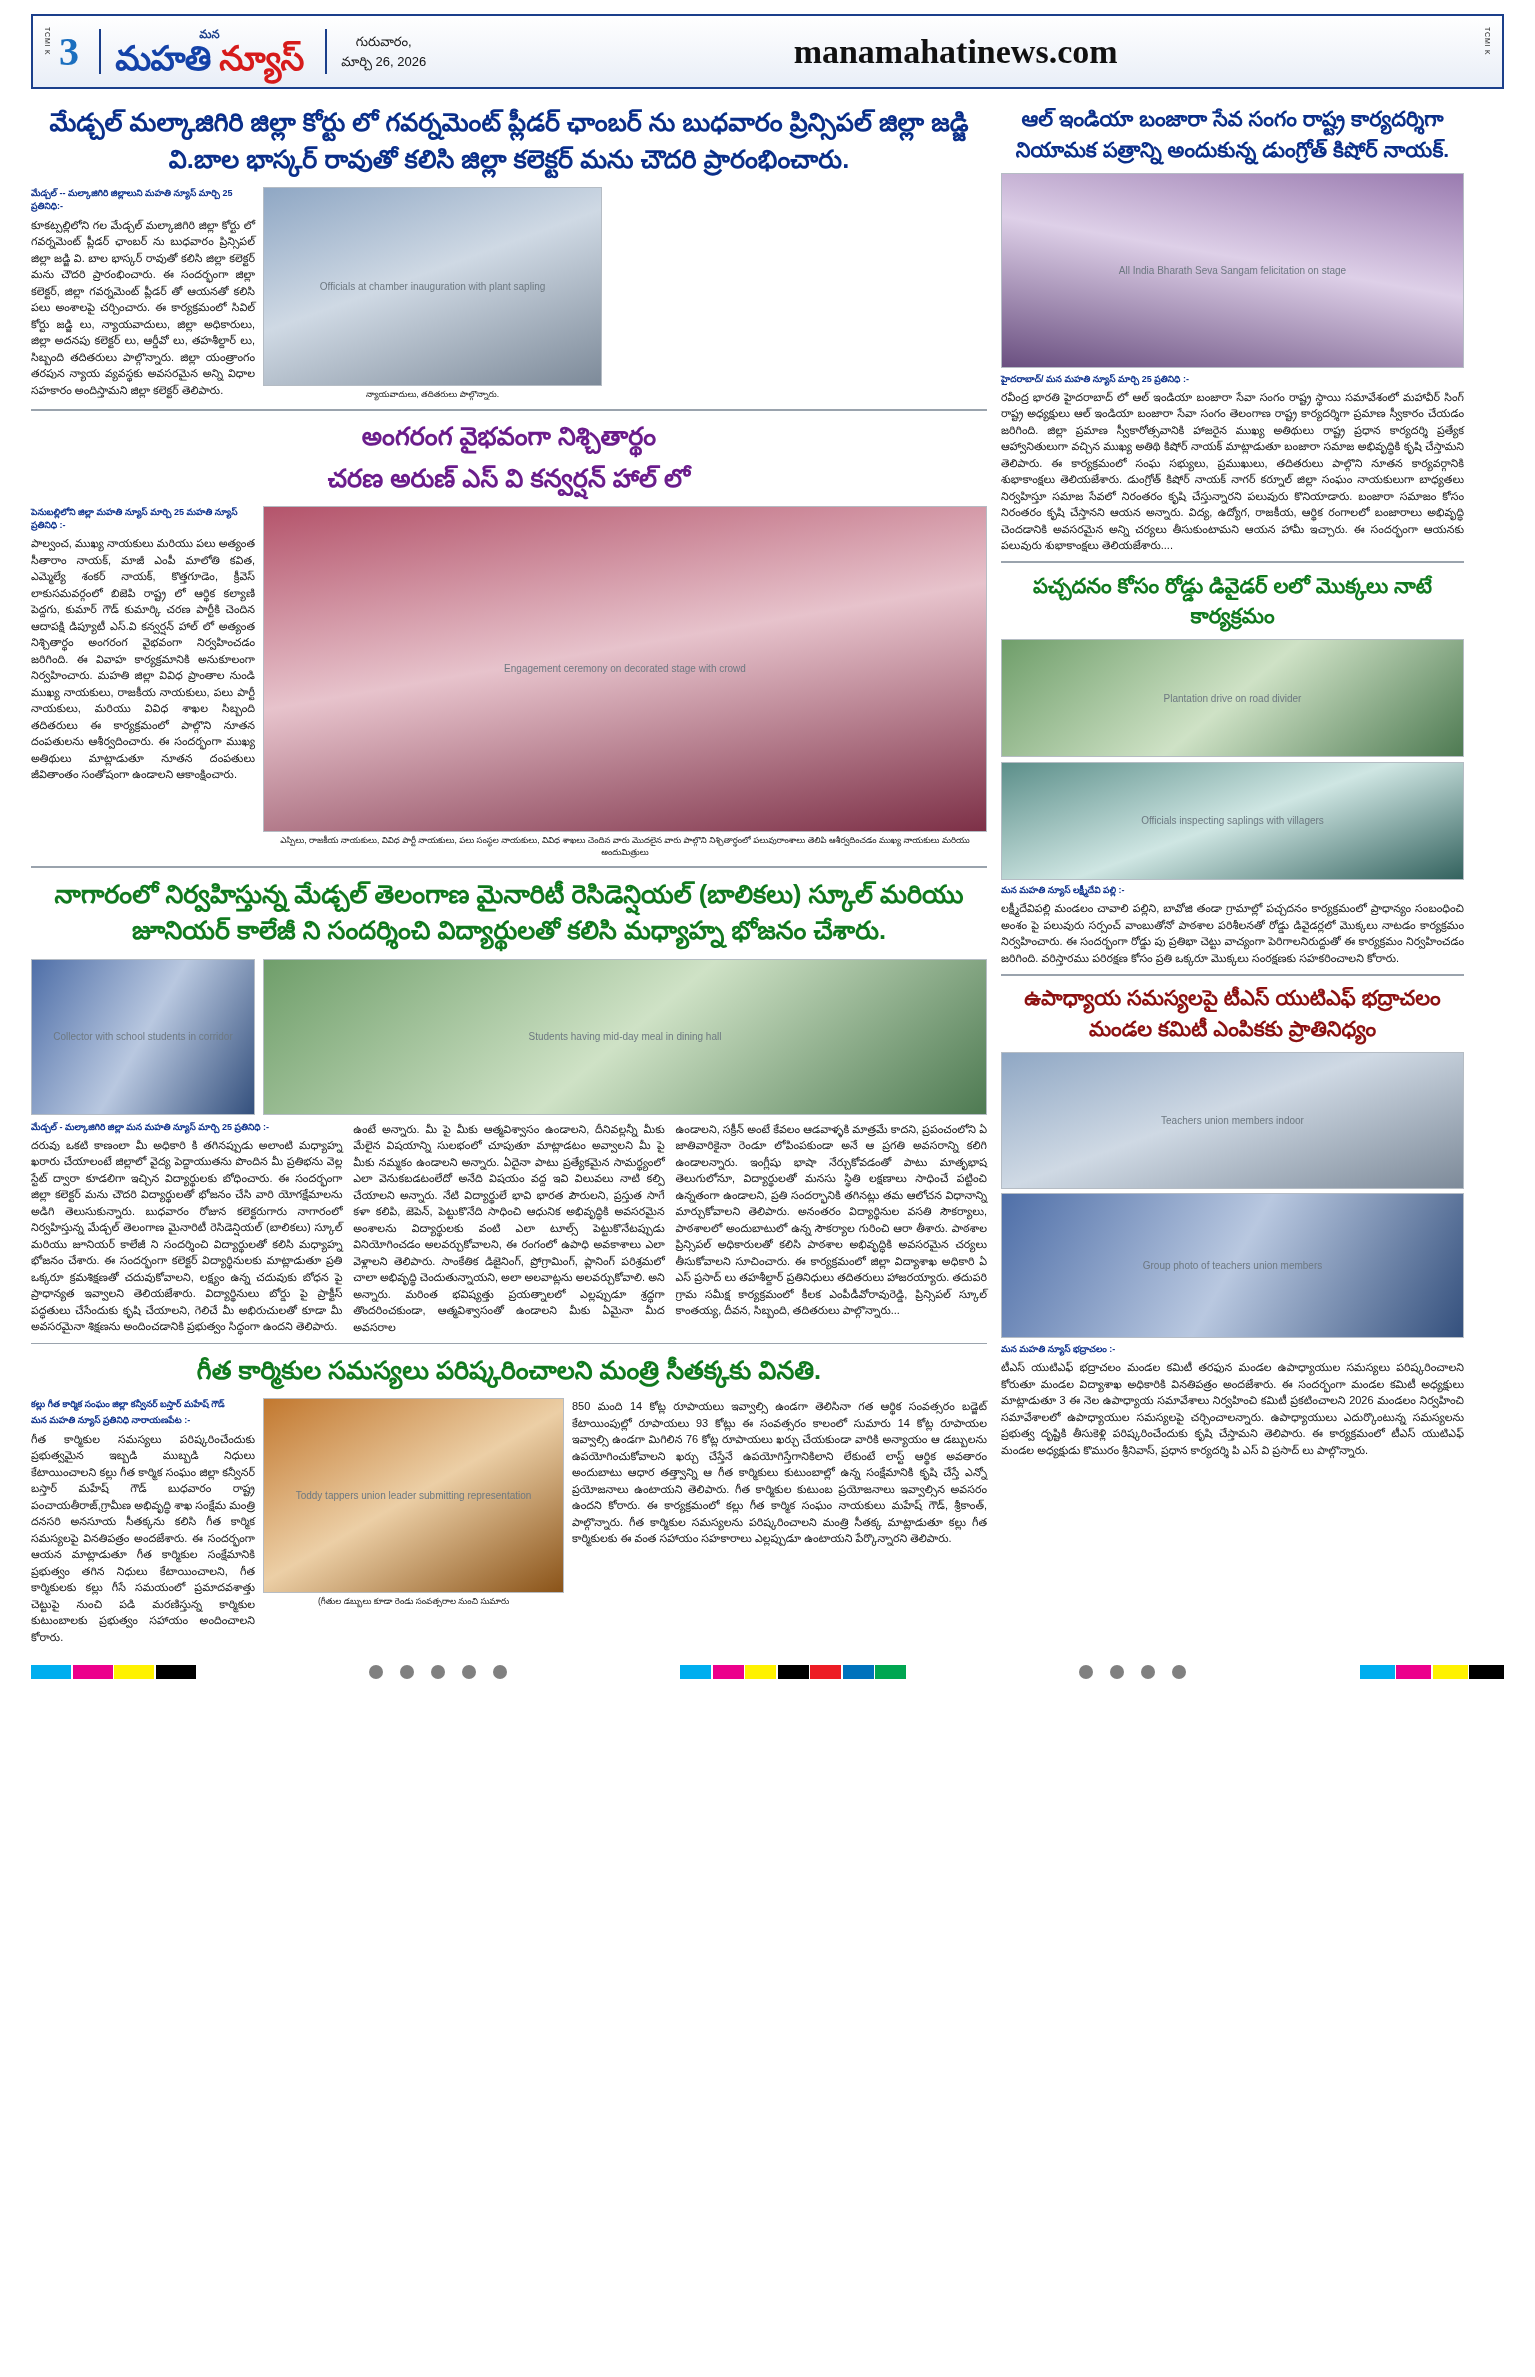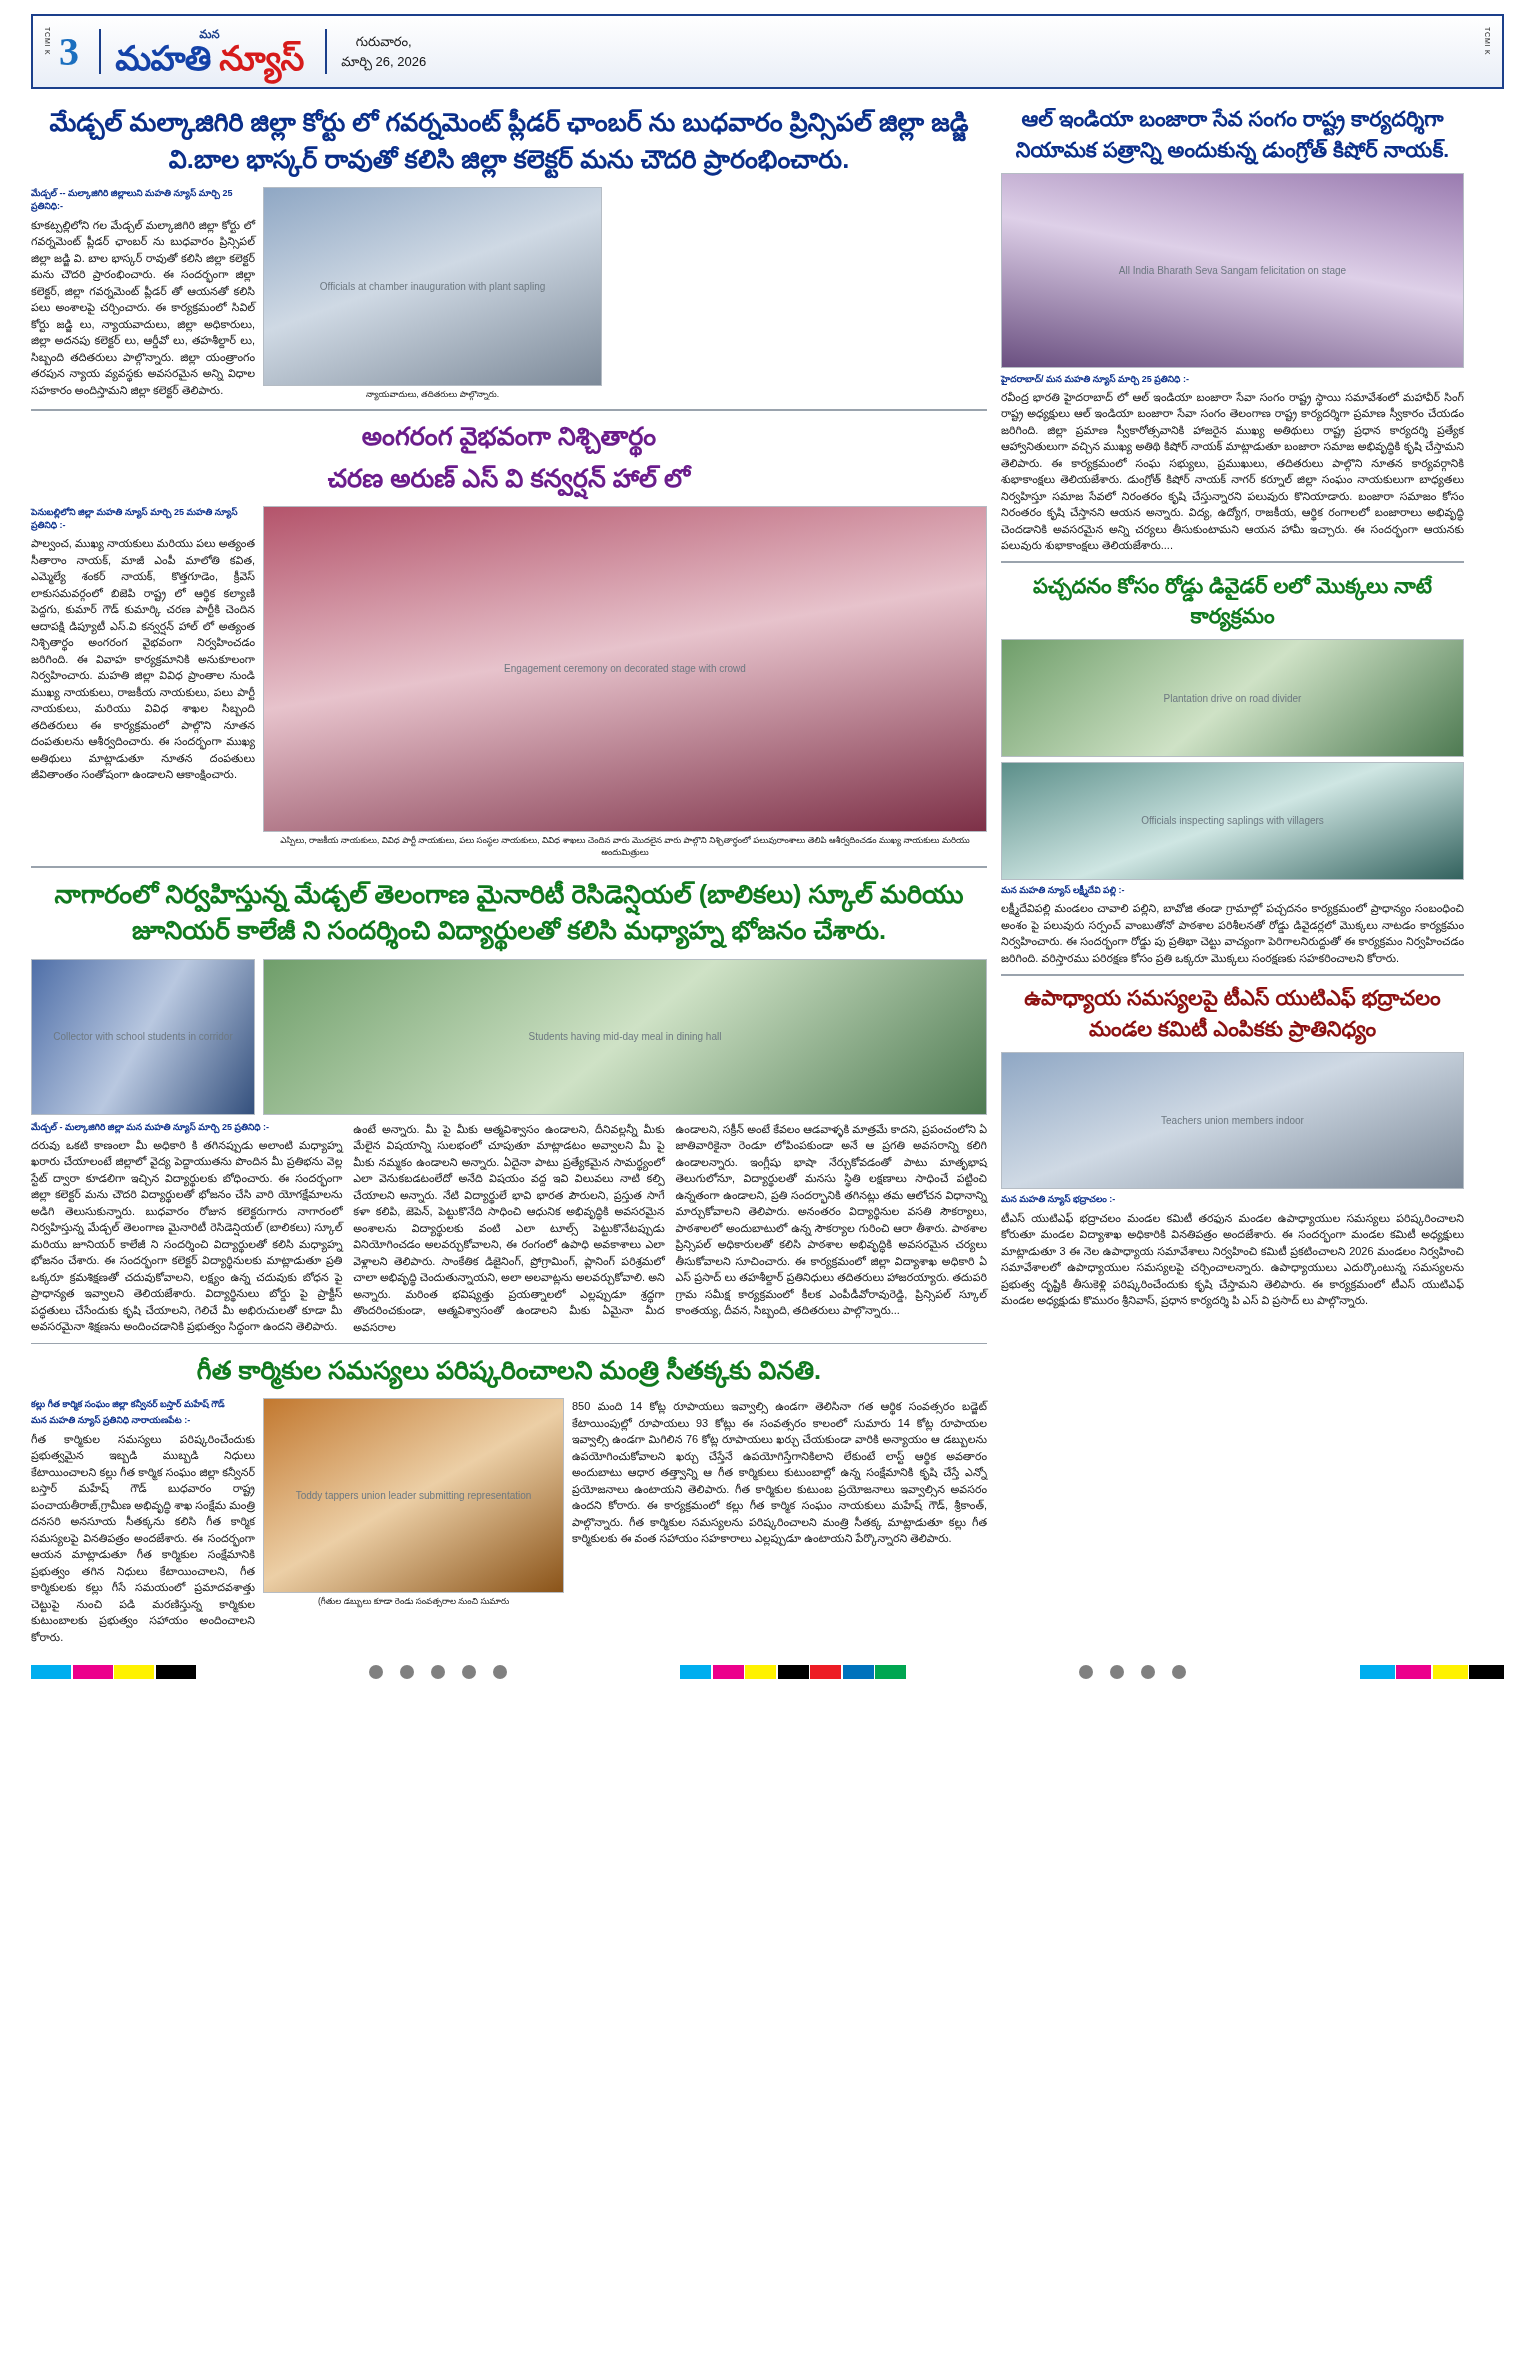--- a/index.html
+++ b/index.html
@@ -151,20 +151,21 @@
     <div class="logo-wrap">
       <div class="logo-small">మన</div>
       <div class="logo-main">
         <span>మహతి </span><span class="red">న్యూస్</span>
       </div>
     </div>
     <div class="date-box">
       <div>గురువారం,</div>
       <div>మార్చి 26,  2026</div>
     </div>
+    <div class="site-url">manamahatinews.com</div>
     <div class="crop-mark crop-right">TCMI K</div>
   </div>
 
   <div class="content">
 
     <div class="col-left">
 
       <div>
         <h1 class="tl-head">మేడ్చల్ మల్కాజిగిరి జిల్లా కోర్టు లో గవర్నమెంట్ ప్లీడర్ ఛాంబర్ ను బుధవారం ప్రిన్సిపల్ జిల్లా జడ్జి వి.బాల భాస్కర్ రావుతో కలిసి జిల్లా కలెక్టర్ మను చౌదరి ప్రారంభించారు.</h1>
         <div class="flex gap12">
@@ -285,20 +286,23 @@
         <div class="byline">మన మహతి న్యూస్ లక్ష్మీదేవి పల్లి :-</div>
         <div class="body-text">లక్ష్మీదేవిపల్లి మండలం చావాలి పల్లిని, బావోజి తండా గ్రామాల్లో పచ్చదనం కార్యక్రమంలో ప్రాధాన్యం సంబంధించి అంశం పై పలువురు సర్పంచ్ వాంబుతోనో పాఠశాల పరిశీలనతో రోడ్డు డివైడర్లలో మొక్కలు నాటడం కార్యక్రమం నిర్వహించారు. ఈ సందర్భంగా రోడ్డు పు ప్రతిభా చెట్టు వాచ్యంగా పెరిగాలనిరుద్దుతో ఈ కార్యక్రమం నిర్వహించడం జరిగింది. వరిస్తారము పరిరక్షణ కోసం ప్రతి ఒక్కరూ మొక్కలు సంరక్షణకు సహకరించాలని కోరారు.</div>
       </div>
 
       <div class="rule"></div>
 
       <div>
         <h2 class="tl-head-sm maroon">ఉపాధ్యాయ సమస్యలపై టీఎస్ యుటిఎఫ్ భద్రాచలం మండల కమిటీ ఎంపికకు ప్రాతినిధ్యం</h2>
         <div class="photo ph-a" style="height:135px;margin-bottom:4.6px;">
           <div class="ph-label">Teachers union members indoor</div>
+        </div>
+        <div class="photo ph-e" style="height:143px;margin-bottom:4.6px;">
+          <div class="ph-label">Group photo of teachers union members</div>
         </div>
         <div class="byline">మన మహతి న్యూస్ భద్రాచలం :-</div>
         <div class="body-text">టీఎస్ యుటిఎఫ్ భద్రాచలం మండల కమిటీ తరఫున మండల ఉపాధ్యాయుల సమస్యలు పరిష్కరించాలని కోరుతూ మండల విద్యాశాఖ అధికారికి వినతిపత్రం అందజేశారు. ఈ సందర్భంగా మండల కమిటీ అధ్యక్షులు మాట్లాడుతూ 3 ఈ నెల ఉపాధ్యాయ సమావేశాలు నిర్వహించి కమిటీ ప్రకటించాలని 2026 మండలం నిర్వహించి సమావేశాలలో ఉపాధ్యాయుల సమస్యలపై చర్చించాలన్నారు. ఉపాధ్యాయులు ఎదుర్కొంటున్న సమస్యలను ప్రభుత్వ దృష్టికి తీసుకెళ్లి పరిష్కరించేందుకు కృషి చేస్తామని తెలిపారు. ఈ కార్యక్రమంలో టీఎస్ యుటిఎఫ్ మండల అధ్యక్షుడు కొమురం శ్రీనివాస్, ప్రధాన కార్యదర్శి పి ఎస్ వి ప్రసాద్ లు పాల్గొన్నారు.</div>
       </div>
 
     </div>
   </div>
 
   <div class="colorbar">
     <div class="flex" style="gap:1.5px;">

